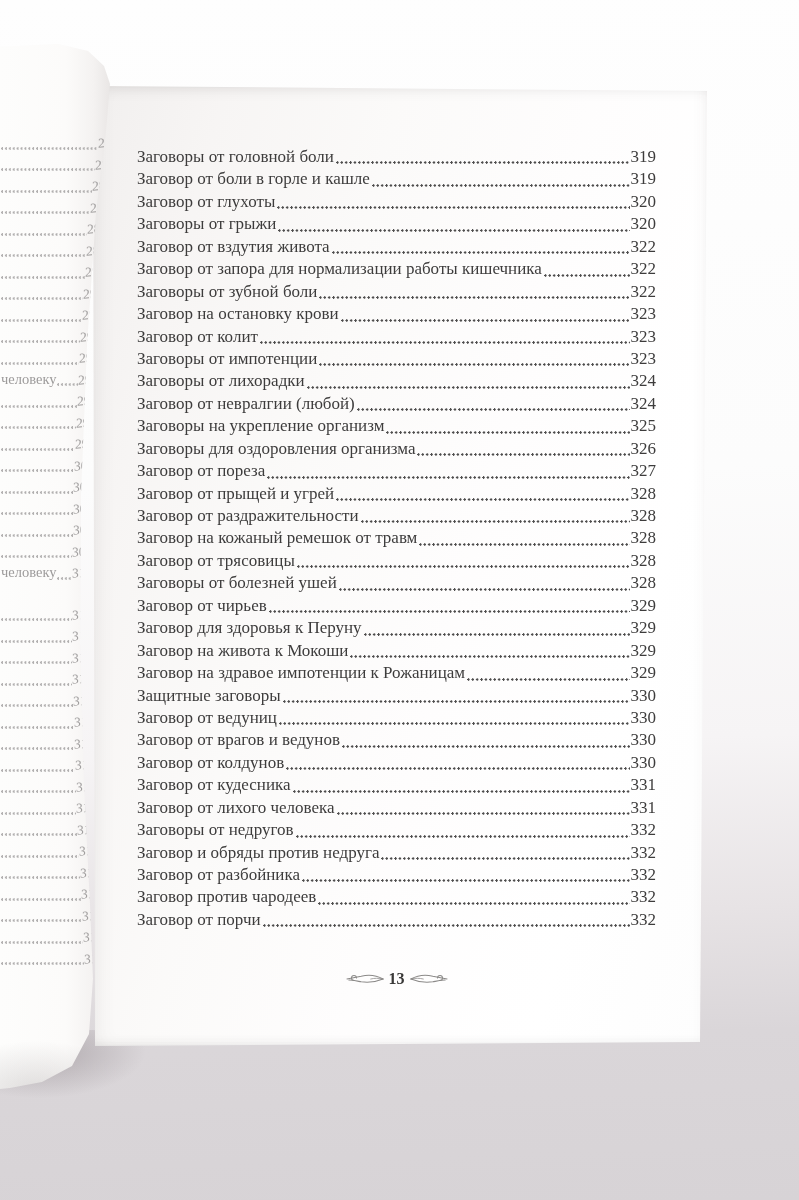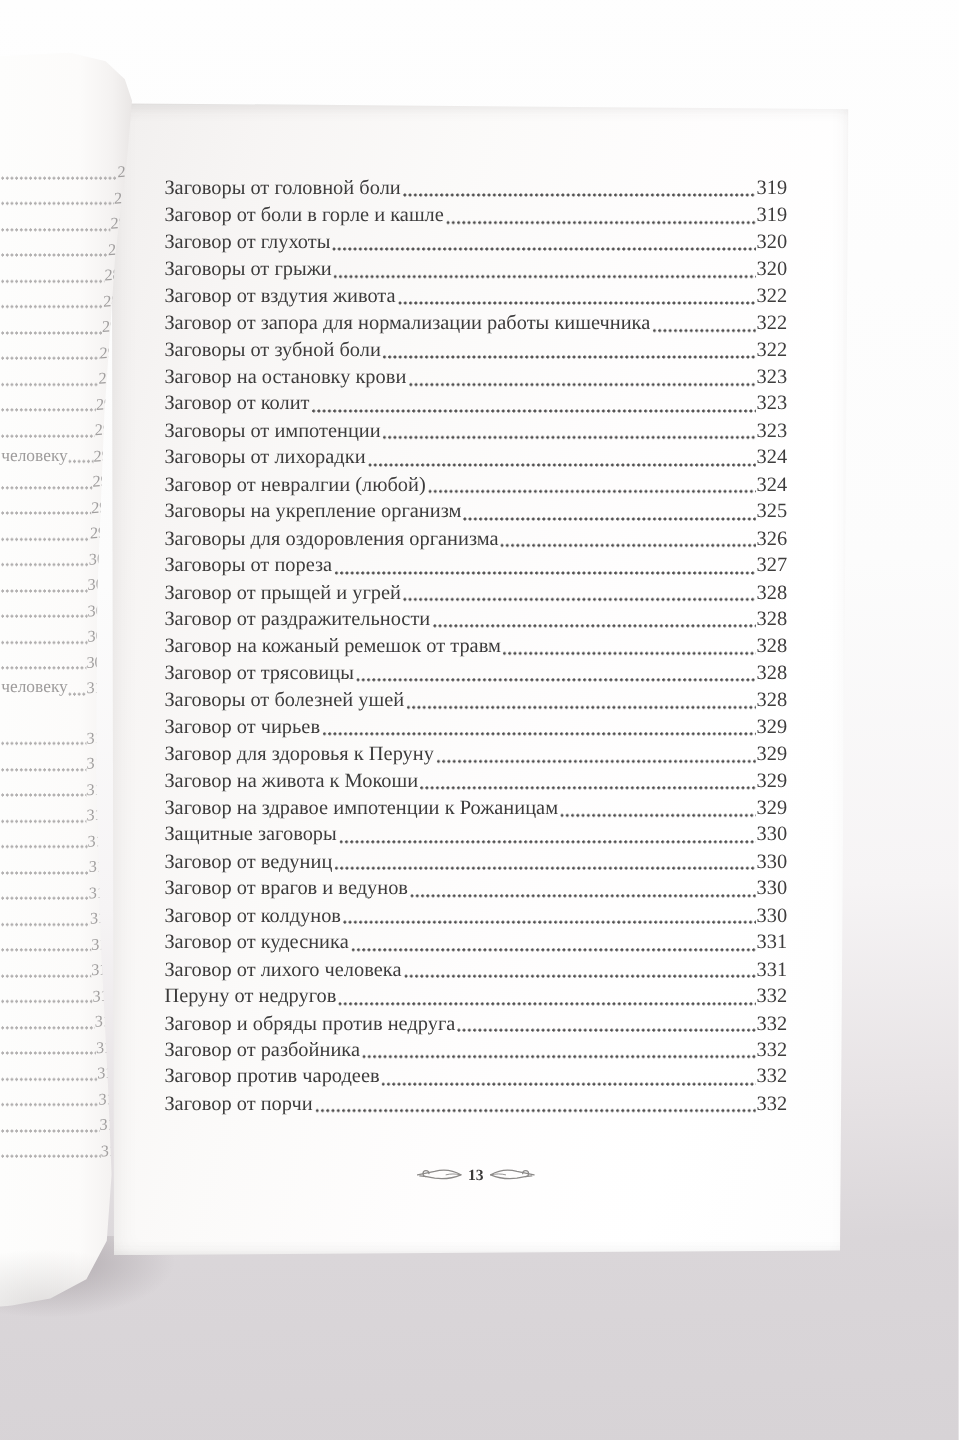--- a/index.html
+++ b/index.html
@@ -21,31 +21,31 @@
     filter:drop-shadow(0 4px 7px rgba(100,92,96,.28));
   }
   .right-page::after{
     content:"";position:absolute;inset:0;pointer-events:none;
     box-shadow:inset 0 12px 16px -10px rgba(70,64,64,.16),
                inset 16px 0 26px -14px rgba(85,78,78,.20),
                inset -10px 0 18px -12px rgba(85,78,78,.10),
                inset 0 -9px 12px -9px rgba(70,64,64,.10);
   }
   .toc{position:absolute;left:51px;top:62px;width:519px;}
-  .toc-row{display:flex;align-items:flex-end;height:22.45px;white-space:nowrap;overflow:hidden;}
+  .toc-row{display:flex;align-items:flex-start;height:22.45px;white-space:nowrap;overflow:hidden;}
   .toc-title,.toc-page{font-size:17px;line-height:22.45px;color:#3d3c3c;}
   .toc-page{padding-left:1px;}
   .toc-leader{flex:1;position:relative;align-self:stretch;min-width:10px;margin-left:2px;}
   .toc-leader::after{
     content:"";position:absolute;left:0;right:0;bottom:4px;height:3px;
     background-image:radial-gradient(circle at 1.4px 1.5px,#4e4d4d 1.05px,rgba(0,0,0,0) 1.35px);
     background-size:4.4px 3px;background-repeat:repeat-x;
   }
   .footer{position:absolute;left:51px;top:886px;width:519px;display:flex;justify-content:center;align-items:center;}
-  .folio{font-size:13px;font-weight:bold;color:#3a3938;margin:0 5px;line-height:18px;}
+  .folio{font-size:16px;font-weight:bold;color:#3a3938;margin:0 5px;line-height:18px;}
   .flourish{display:block;opacity:.8;}
   .flourish.flip{transform:scaleX(-1);}
   
   .left-page{
     position:absolute;left:0;top:44px;width:120px;height:1046px;z-index:3;
     clip-path:polygon(0 3px,58px 0,88px 7px,104px 22px,110px 40px,106px 86px,96px 170px,87px 300px,81px 450px,80px 600px,84px 740px,90px 860px,93px 935px,89px 990px,72px 1022px,42px 1038px,10px 1044px,0 1045px);
     background:linear-gradient(to right,#fdfdfc 0%,#fcfbfa 55%,#f4f2f1 78%,#e9e6e5 92%,#dedbda 100%);
     filter:drop-shadow(2px 3px 4px rgba(105,97,101,.30));
   }
   .left-page::after{
@@ -137,21 +137,21 @@
     <span class="toc-title">Заговоры на укрепление организм</span>
     <span class="toc-leader"></span>
     <span class="toc-page">325</span>
   </div>
         <div class="toc-row">
     <span class="toc-title">Заговоры для оздоровления организма</span>
     <span class="toc-leader"></span>
     <span class="toc-page">326</span>
   </div>
         <div class="toc-row">
-    <span class="toc-title">Заговоры от пореза</span>
+    <span class="toc-title">Заговор от пореза</span>
     <span class="toc-leader"></span>
     <span class="toc-page">327</span>
   </div>
         <div class="toc-row">
     <span class="toc-title">Заговор от прыщей и угрей</span>
     <span class="toc-leader"></span>
     <span class="toc-page">328</span>
   </div>
         <div class="toc-row">
     <span class="toc-title">Заговор от раздражительности</span>
@@ -217,21 +217,21 @@
     <span class="toc-title">Заговор от кудесника</span>
     <span class="toc-leader"></span>
     <span class="toc-page">331</span>
   </div>
         <div class="toc-row">
     <span class="toc-title">Заговор от лихого человека</span>
     <span class="toc-leader"></span>
     <span class="toc-page">331</span>
   </div>
         <div class="toc-row">
-    <span class="toc-title">Перуну от недругов</span>
+    <span class="toc-title">Заговоры от недругов</span>
     <span class="toc-leader"></span>
     <span class="toc-page">332</span>
   </div>
         <div class="toc-row">
     <span class="toc-title">Заговор и обряды против недруга</span>
     <span class="toc-leader"></span>
     <span class="toc-page">332</span>
   </div>
         <div class="toc-row">
     <span class="toc-title">Заговор от разбойника</span>

